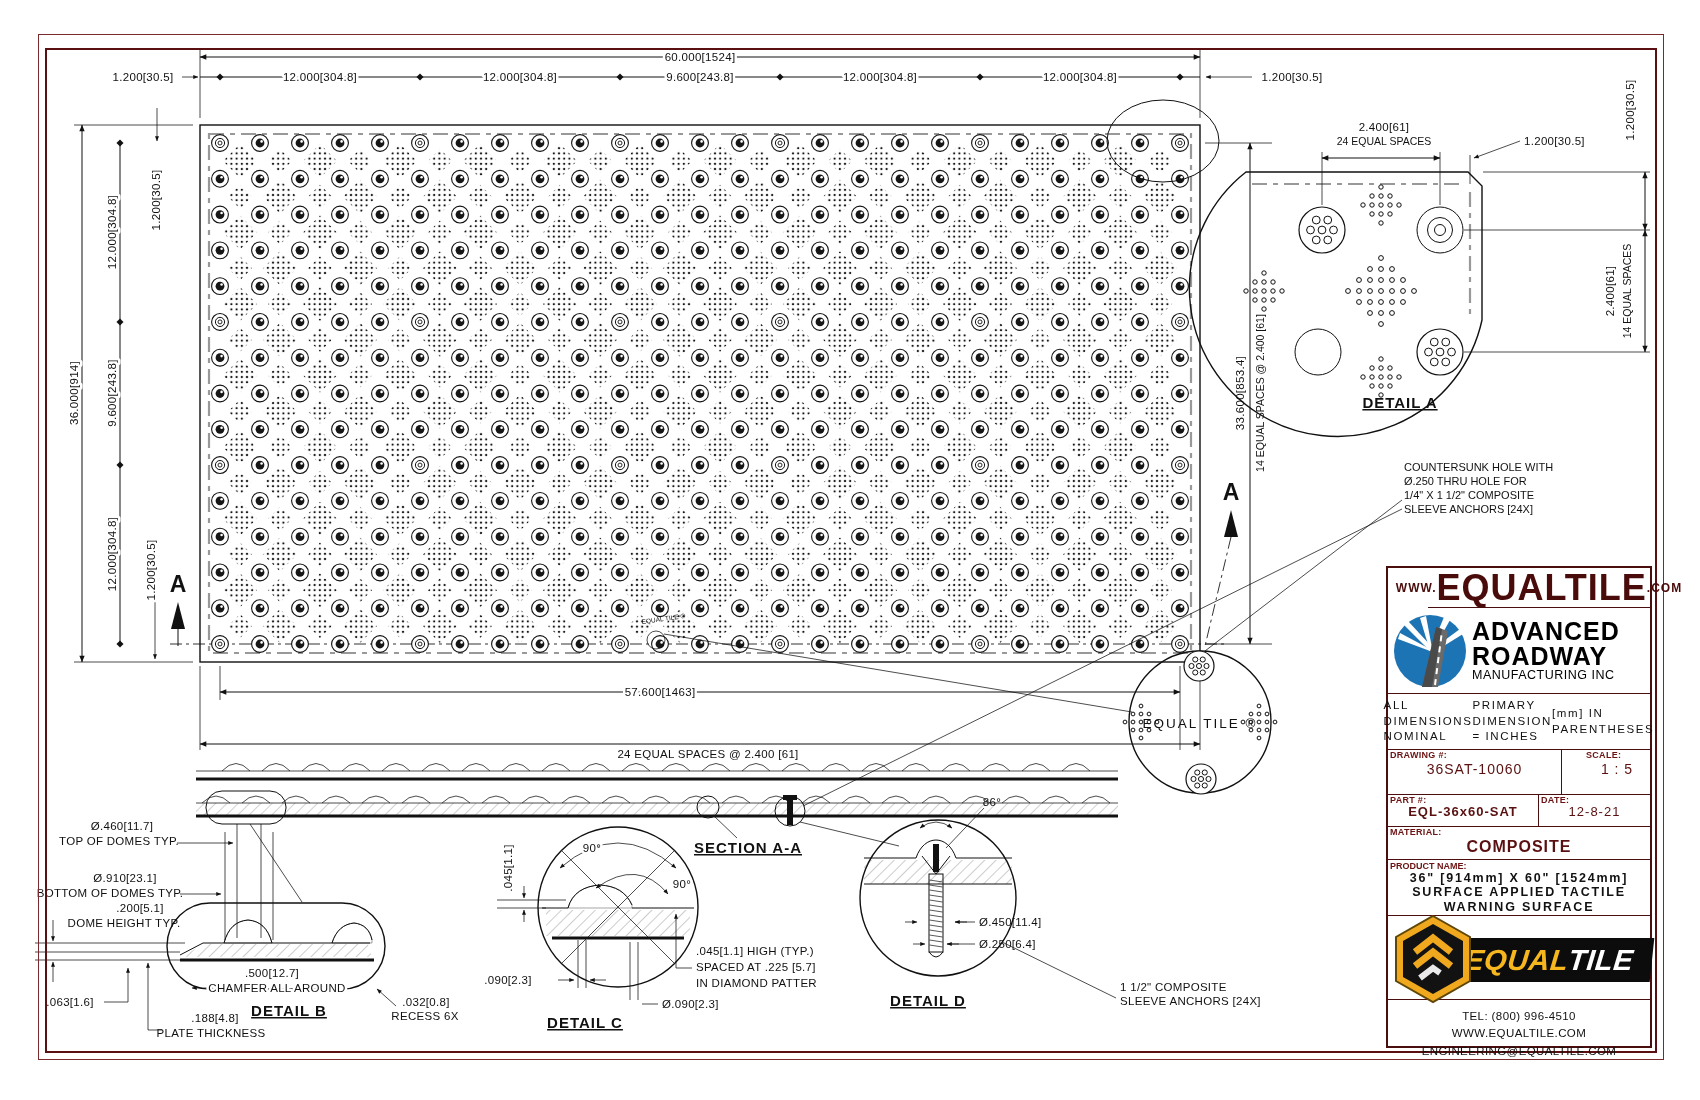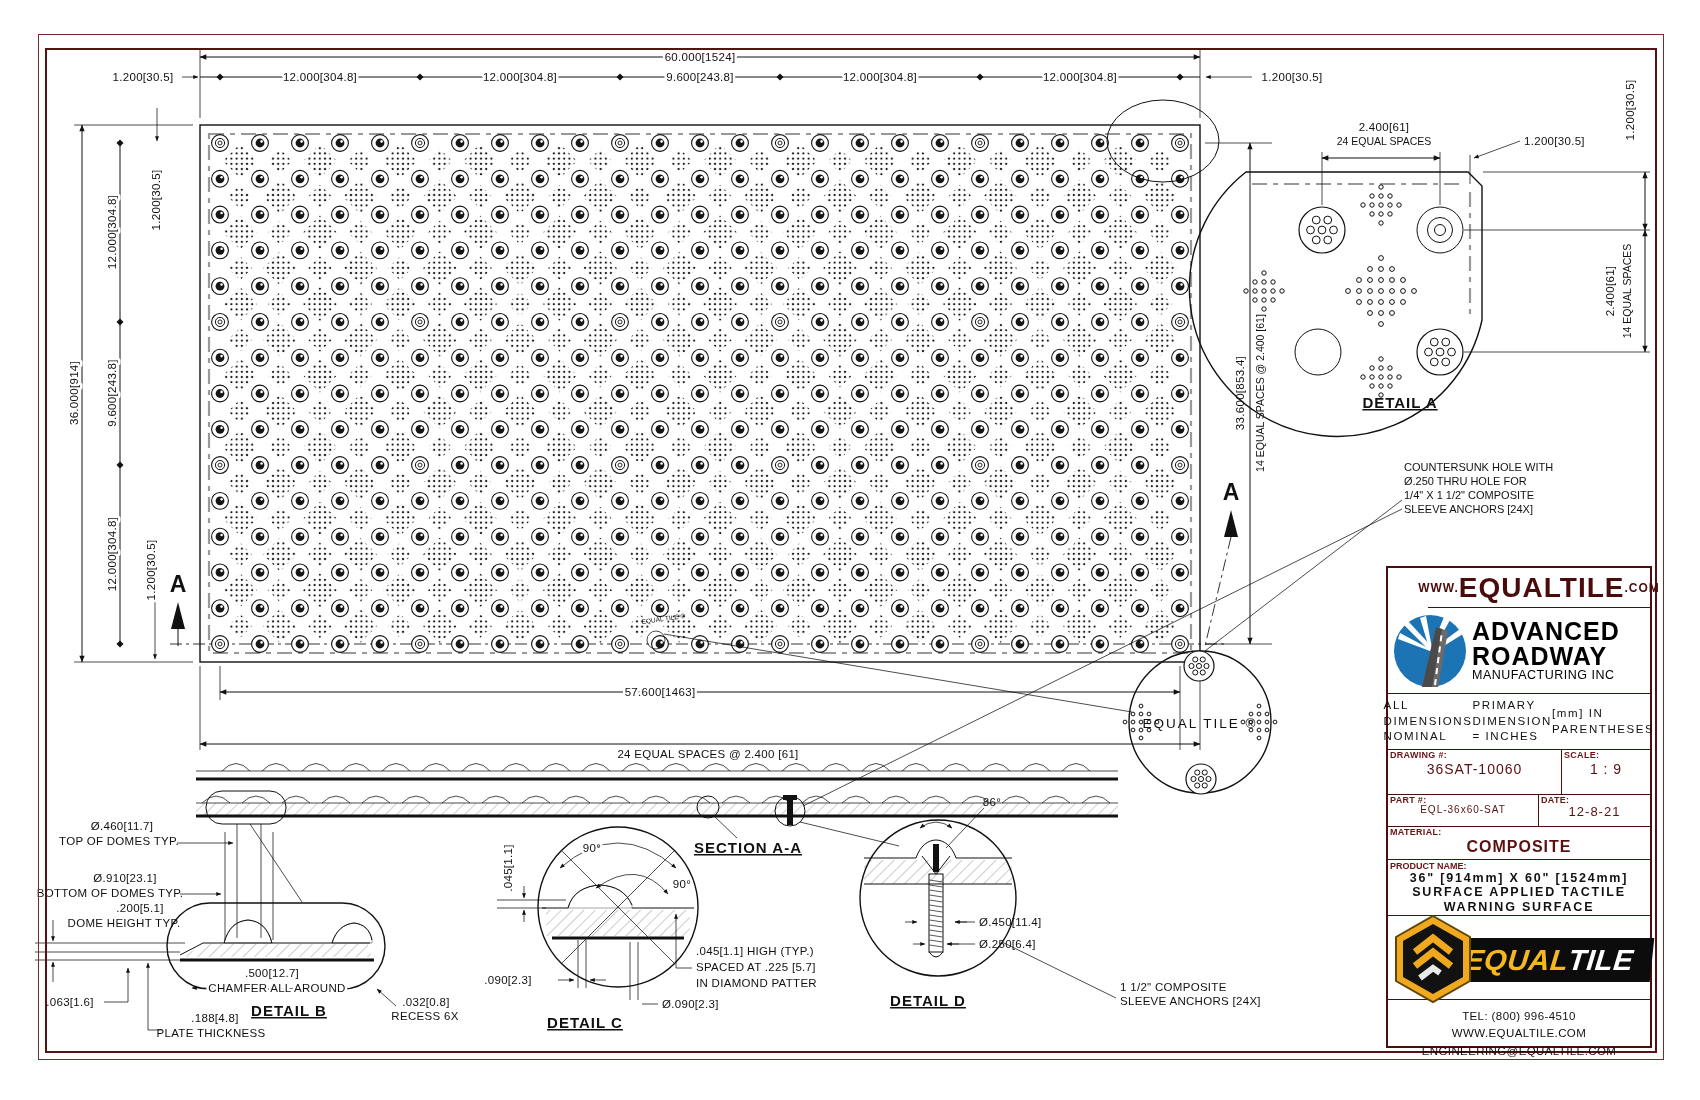--- a/index.html
+++ b/index.html
@@ -23,21 +23,21 @@
   .med{stroke:#111;stroke-width:1.4;fill:none;}
   .dash{stroke:#999;stroke-width:2.2;fill:none;stroke-dasharray:15 6 5 6;}
   .sdash{stroke:#333;stroke-width:1;fill:none;stroke-dasharray:12 4 3 4;}
   
   .tb{position:absolute;left:1386px;top:566px;width:266px;height:482px;
       border:2px solid #4a0e0e;box-sizing:border-box;background:#fff;font-family:"Liberation Sans",sans-serif;}
   .tb *{box-sizing:border-box;}
   .tb-row{border-bottom:1.5px solid #4a0e0e;position:relative;}
   .tb-web{height:40px;display:flex;align-items:center;justify-content:center;color:#4a0b0b;font-weight:bold;margin-left:40px;}
   .tb-web .pre,.tb-web .suf{font-size:12px;letter-spacing:1px;}
-  .tb-web .main{font-size:28px;letter-spacing:1px;}
+  .tb-web .main{font-size:36px;letter-spacing:1px;}
   .tb-logo{height:86px;display:flex;align-items:center;padding:4px;}
   .tb-co{color:#000000;line-height:1;margin-left:4px;}
   .tb-co .l1{font-size:25px;font-weight:800;letter-spacing:1px;}
   .tb-co .l3{font-size:12.5px;font-weight:400;letter-spacing:.5px;}
   .tb-note{height:56px;display:flex;align-items:center;justify-content:center;
            font-size:11.5px;letter-spacing:1.6px;color:#111;line-height:1.35;}
   .tb-grid{display:flex;}
   .cell{position:relative;padding:11px 2px 2px 2px;}
   .cell .lab{position:absolute;left:2px;top:0;font-size:9px;font-weight:bold;color:#6b1212;letter-spacing:.3px;}
   .cell .val{text-align:center;color:#5a1010;font-size:14px;letter-spacing:1px;}
@@ -1971,29 +1971,29 @@
     <div class="tb-row tb-note">
       <div>ALL DIMENSIONS NOMINAL</div>
       <div>PRIMARY DIMENSION = INCHES</div>
       <div>[mm] IN PARENTHESES</div>
     </div>
     <div class="tb-row tb-grid" style="height:45px;">
       <div class="cell c-l" style="width:174px;">
         <span class="lab">DRAWING #:</span>
         <div class="val">36SAT-10060</div>
       </div>
-      <div class="cell" style="flex:1;">
+      <div class="cell" style="flex:1;margin-left:22px;">
         <span class="lab">SCALE:</span>
-        <div class="val">1 : 9</div>
+        <div class="val">1 : 5</div>
       </div>
     </div>
     <div class="tb-row tb-grid" style="height:32px;">
       <div class="cell c-l" style="width:151px;padding-top:9px;">
         <span class="lab">PART #:</span>
-        <div class="val" style="font-size:10px;">EQL-36x60-SAT</div>
+        <div class="val" style="font-size:13px;font-weight:bold;">EQL-36x60-SAT</div>
       </div>
       <div class="cell" style="flex:1;padding-top:9px;">
         <span class="lab">DATE:</span>
         <div class="val" style="font-size:13px;">12-8-21</div>
       </div>
     </div>
     <div class="tb-row cell tb-mat">
       <span class="lab">MATERIAL:</span>
       <div class="val">COMPOSITE</div>
     </div>

